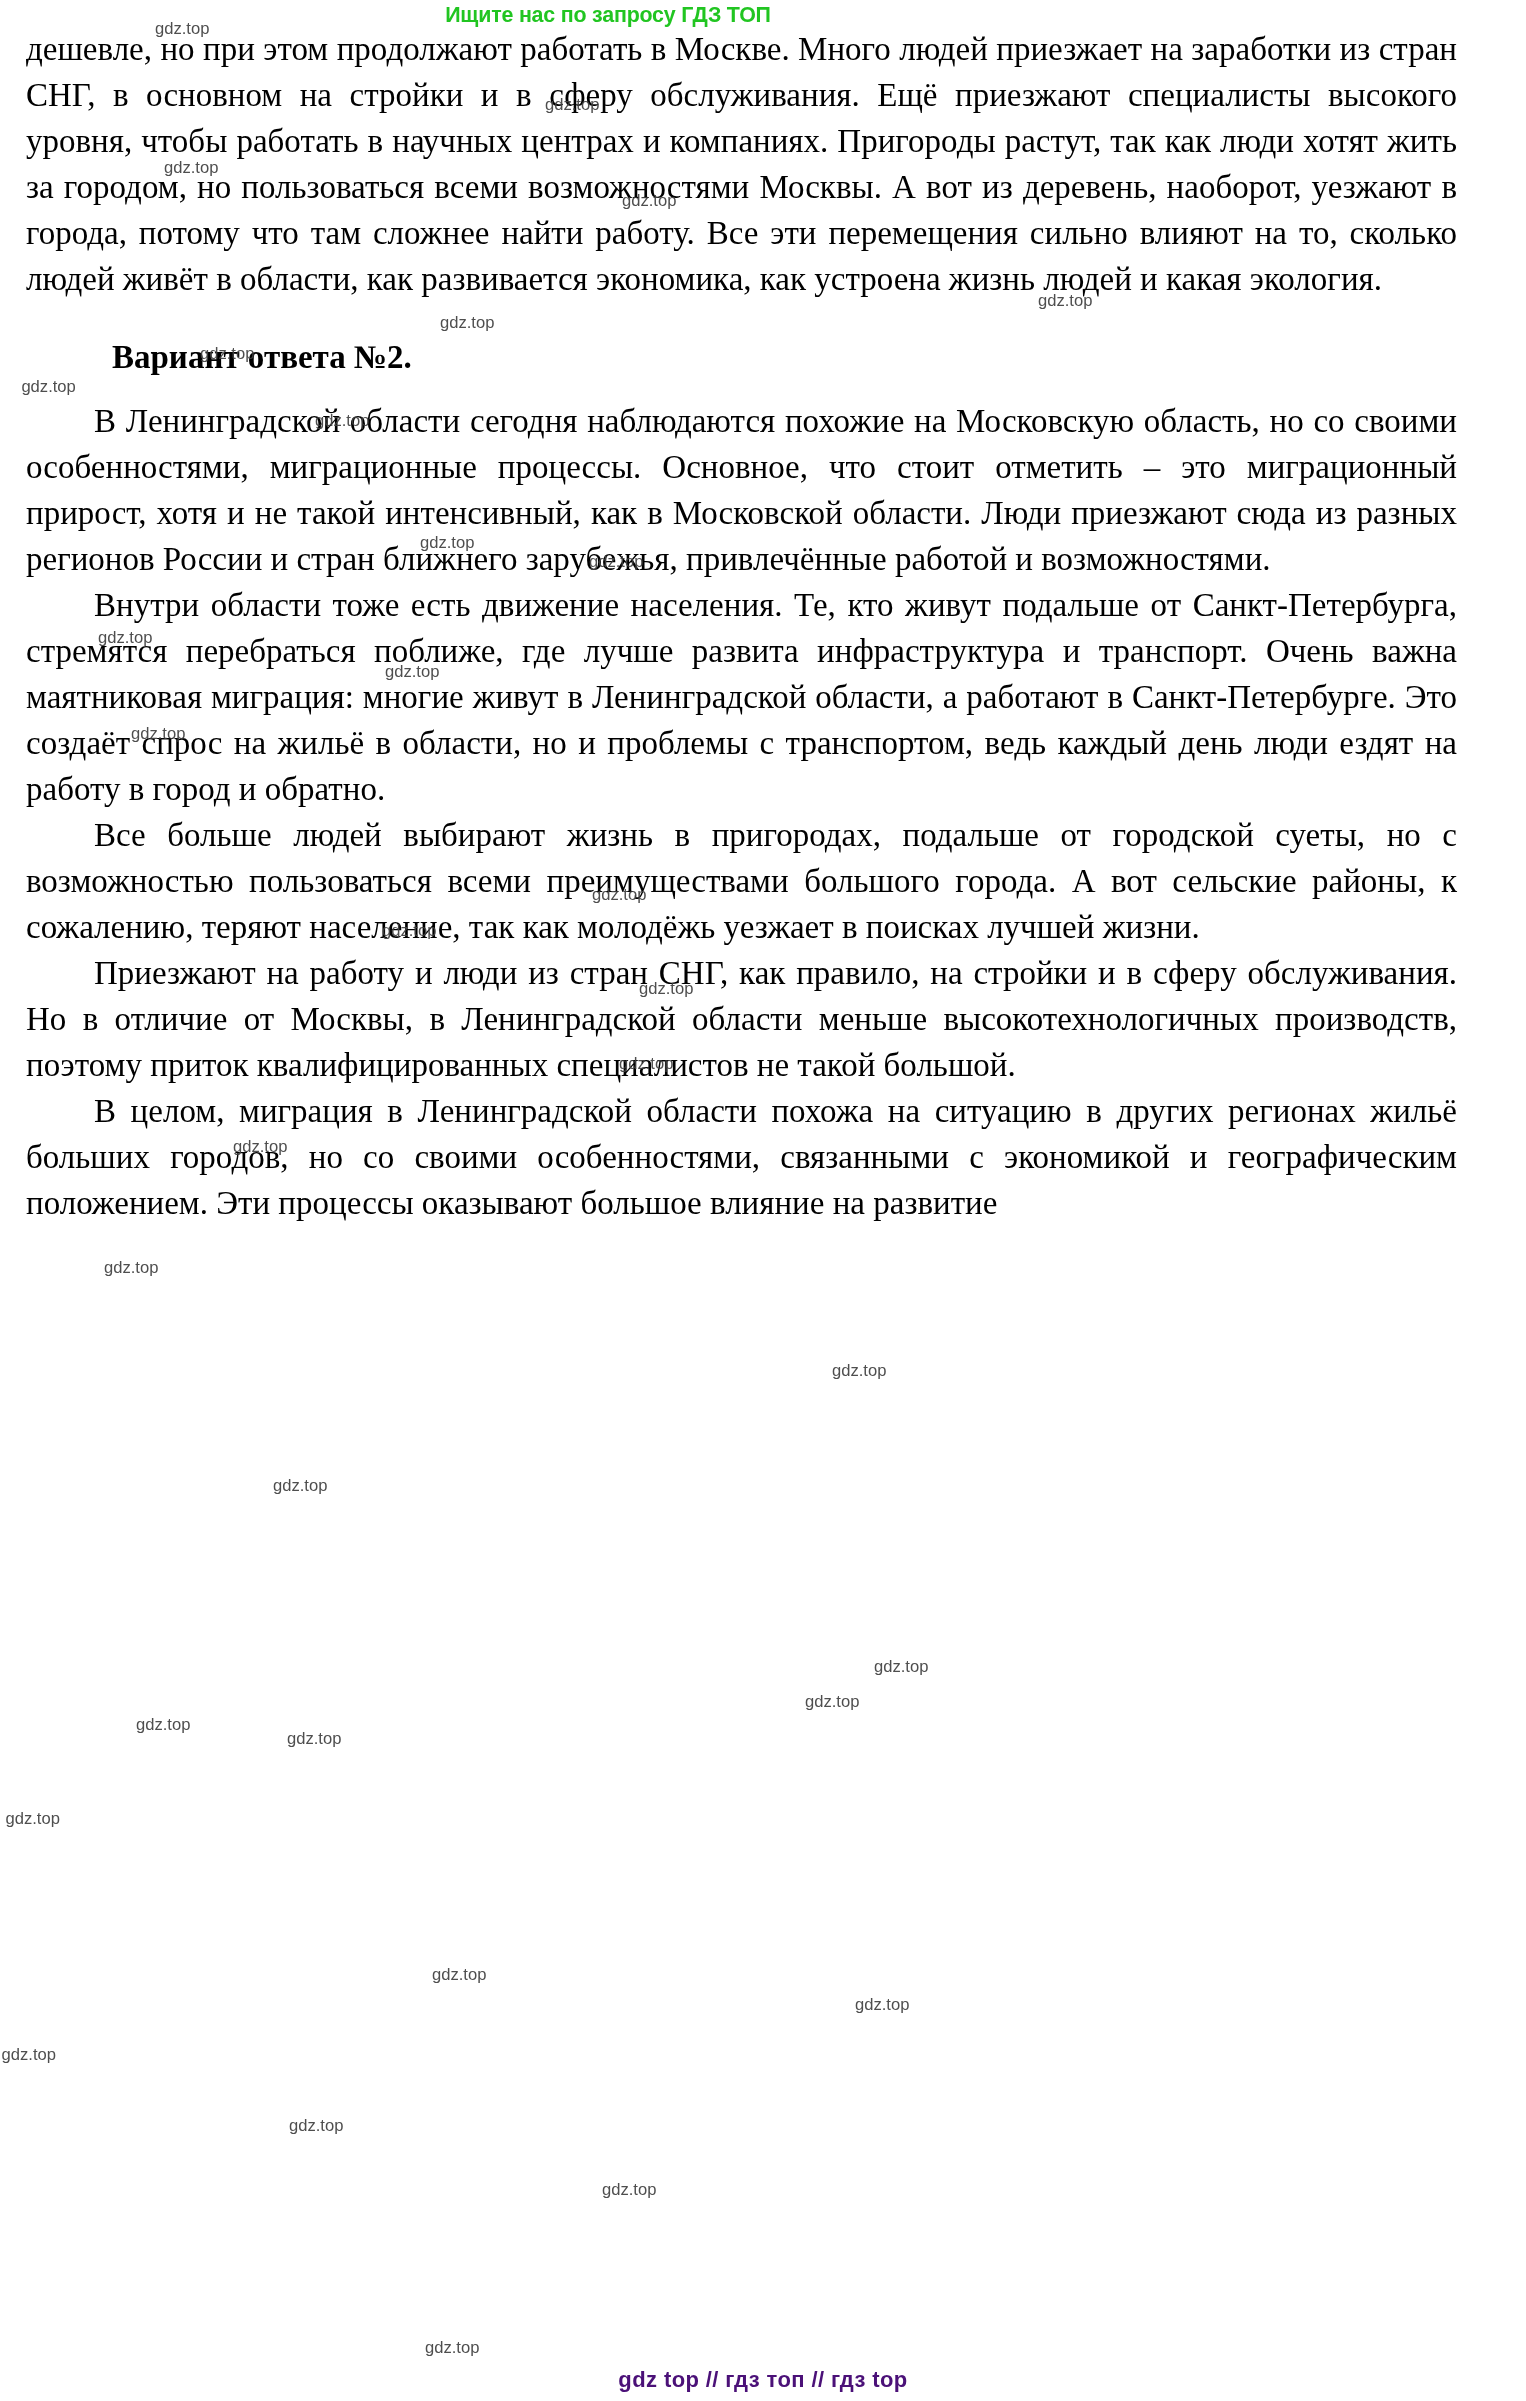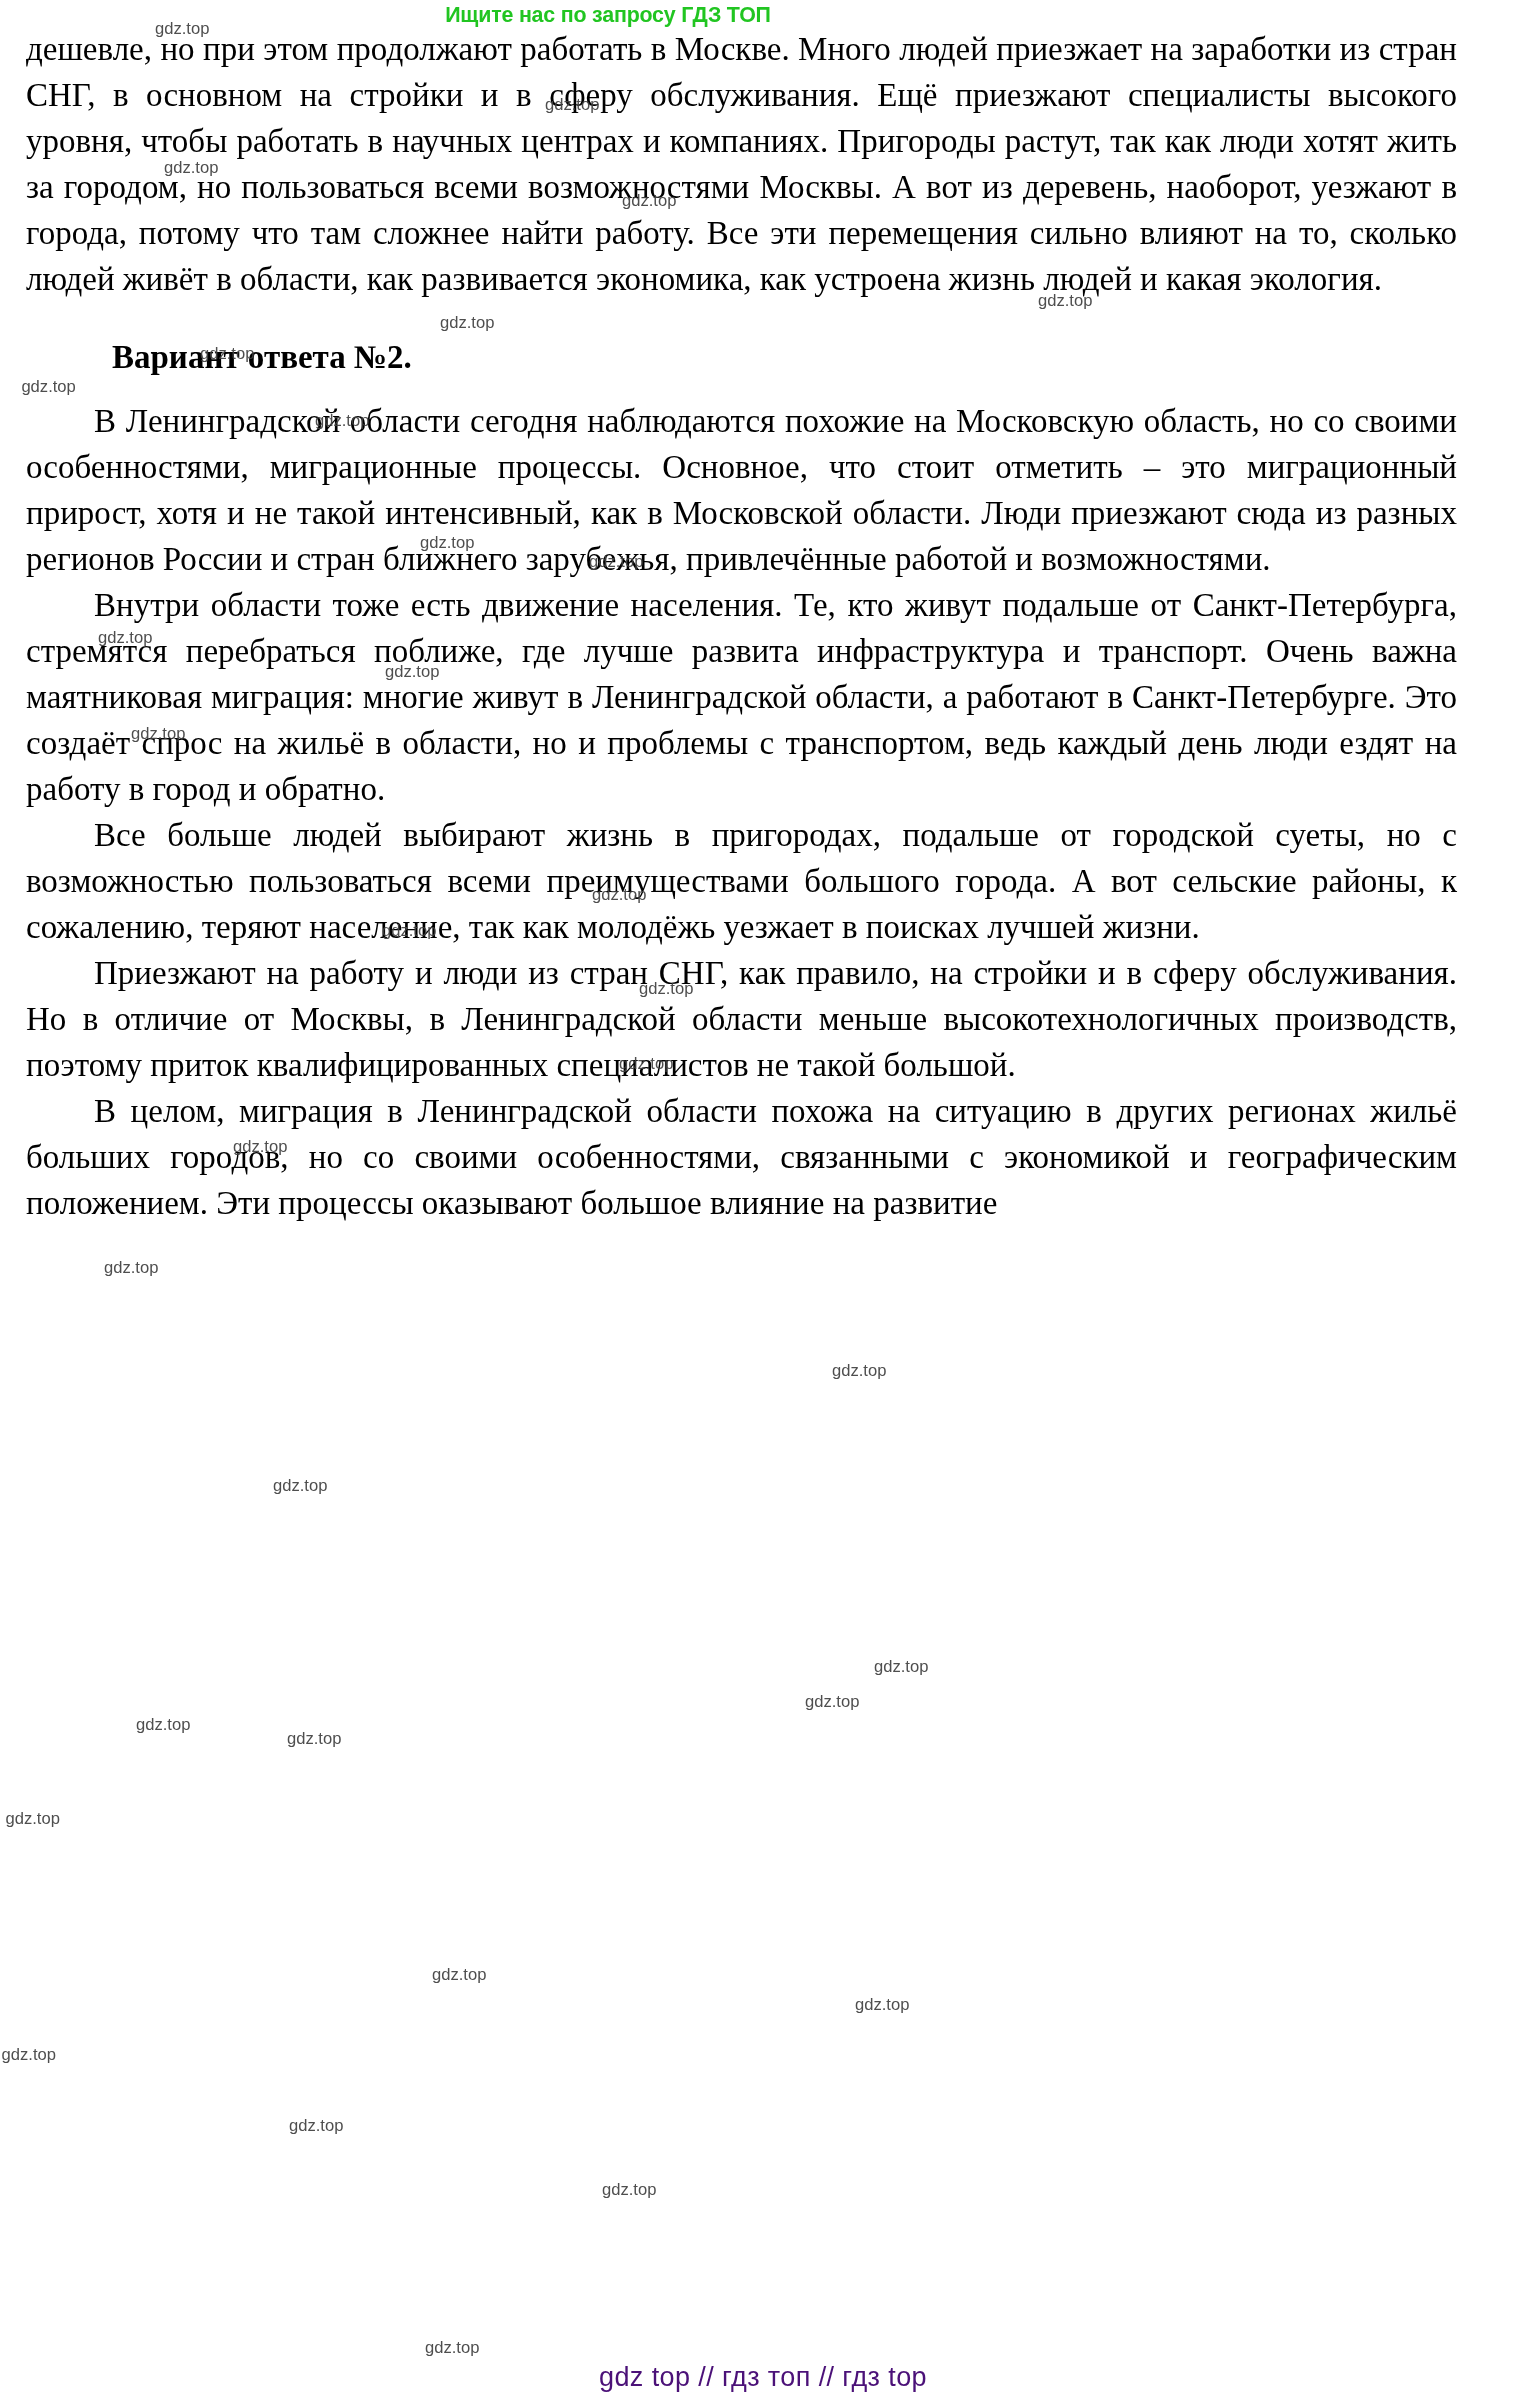--- a/index.html
+++ b/index.html
@@ -96,22 +96,22 @@
   
   .page-footer {
     position: absolute;
     left: 0;
     bottom: 8px;
     width: 1526px;
     text-align: center;
   }
   .page-footer .footer-text {
     font-family: "Liberation Sans", "DejaVu Sans", sans-serif;
-    font-size: 27px;
-    font-weight: 400;
+    font-size: 22px;
+    font-weight: 700;
     color: #4b1178;
     letter-spacing: 0.4px;
     white-space: nowrap;
   }
 </style>
 </head>
 <body>
 
 <div class="page">
 

